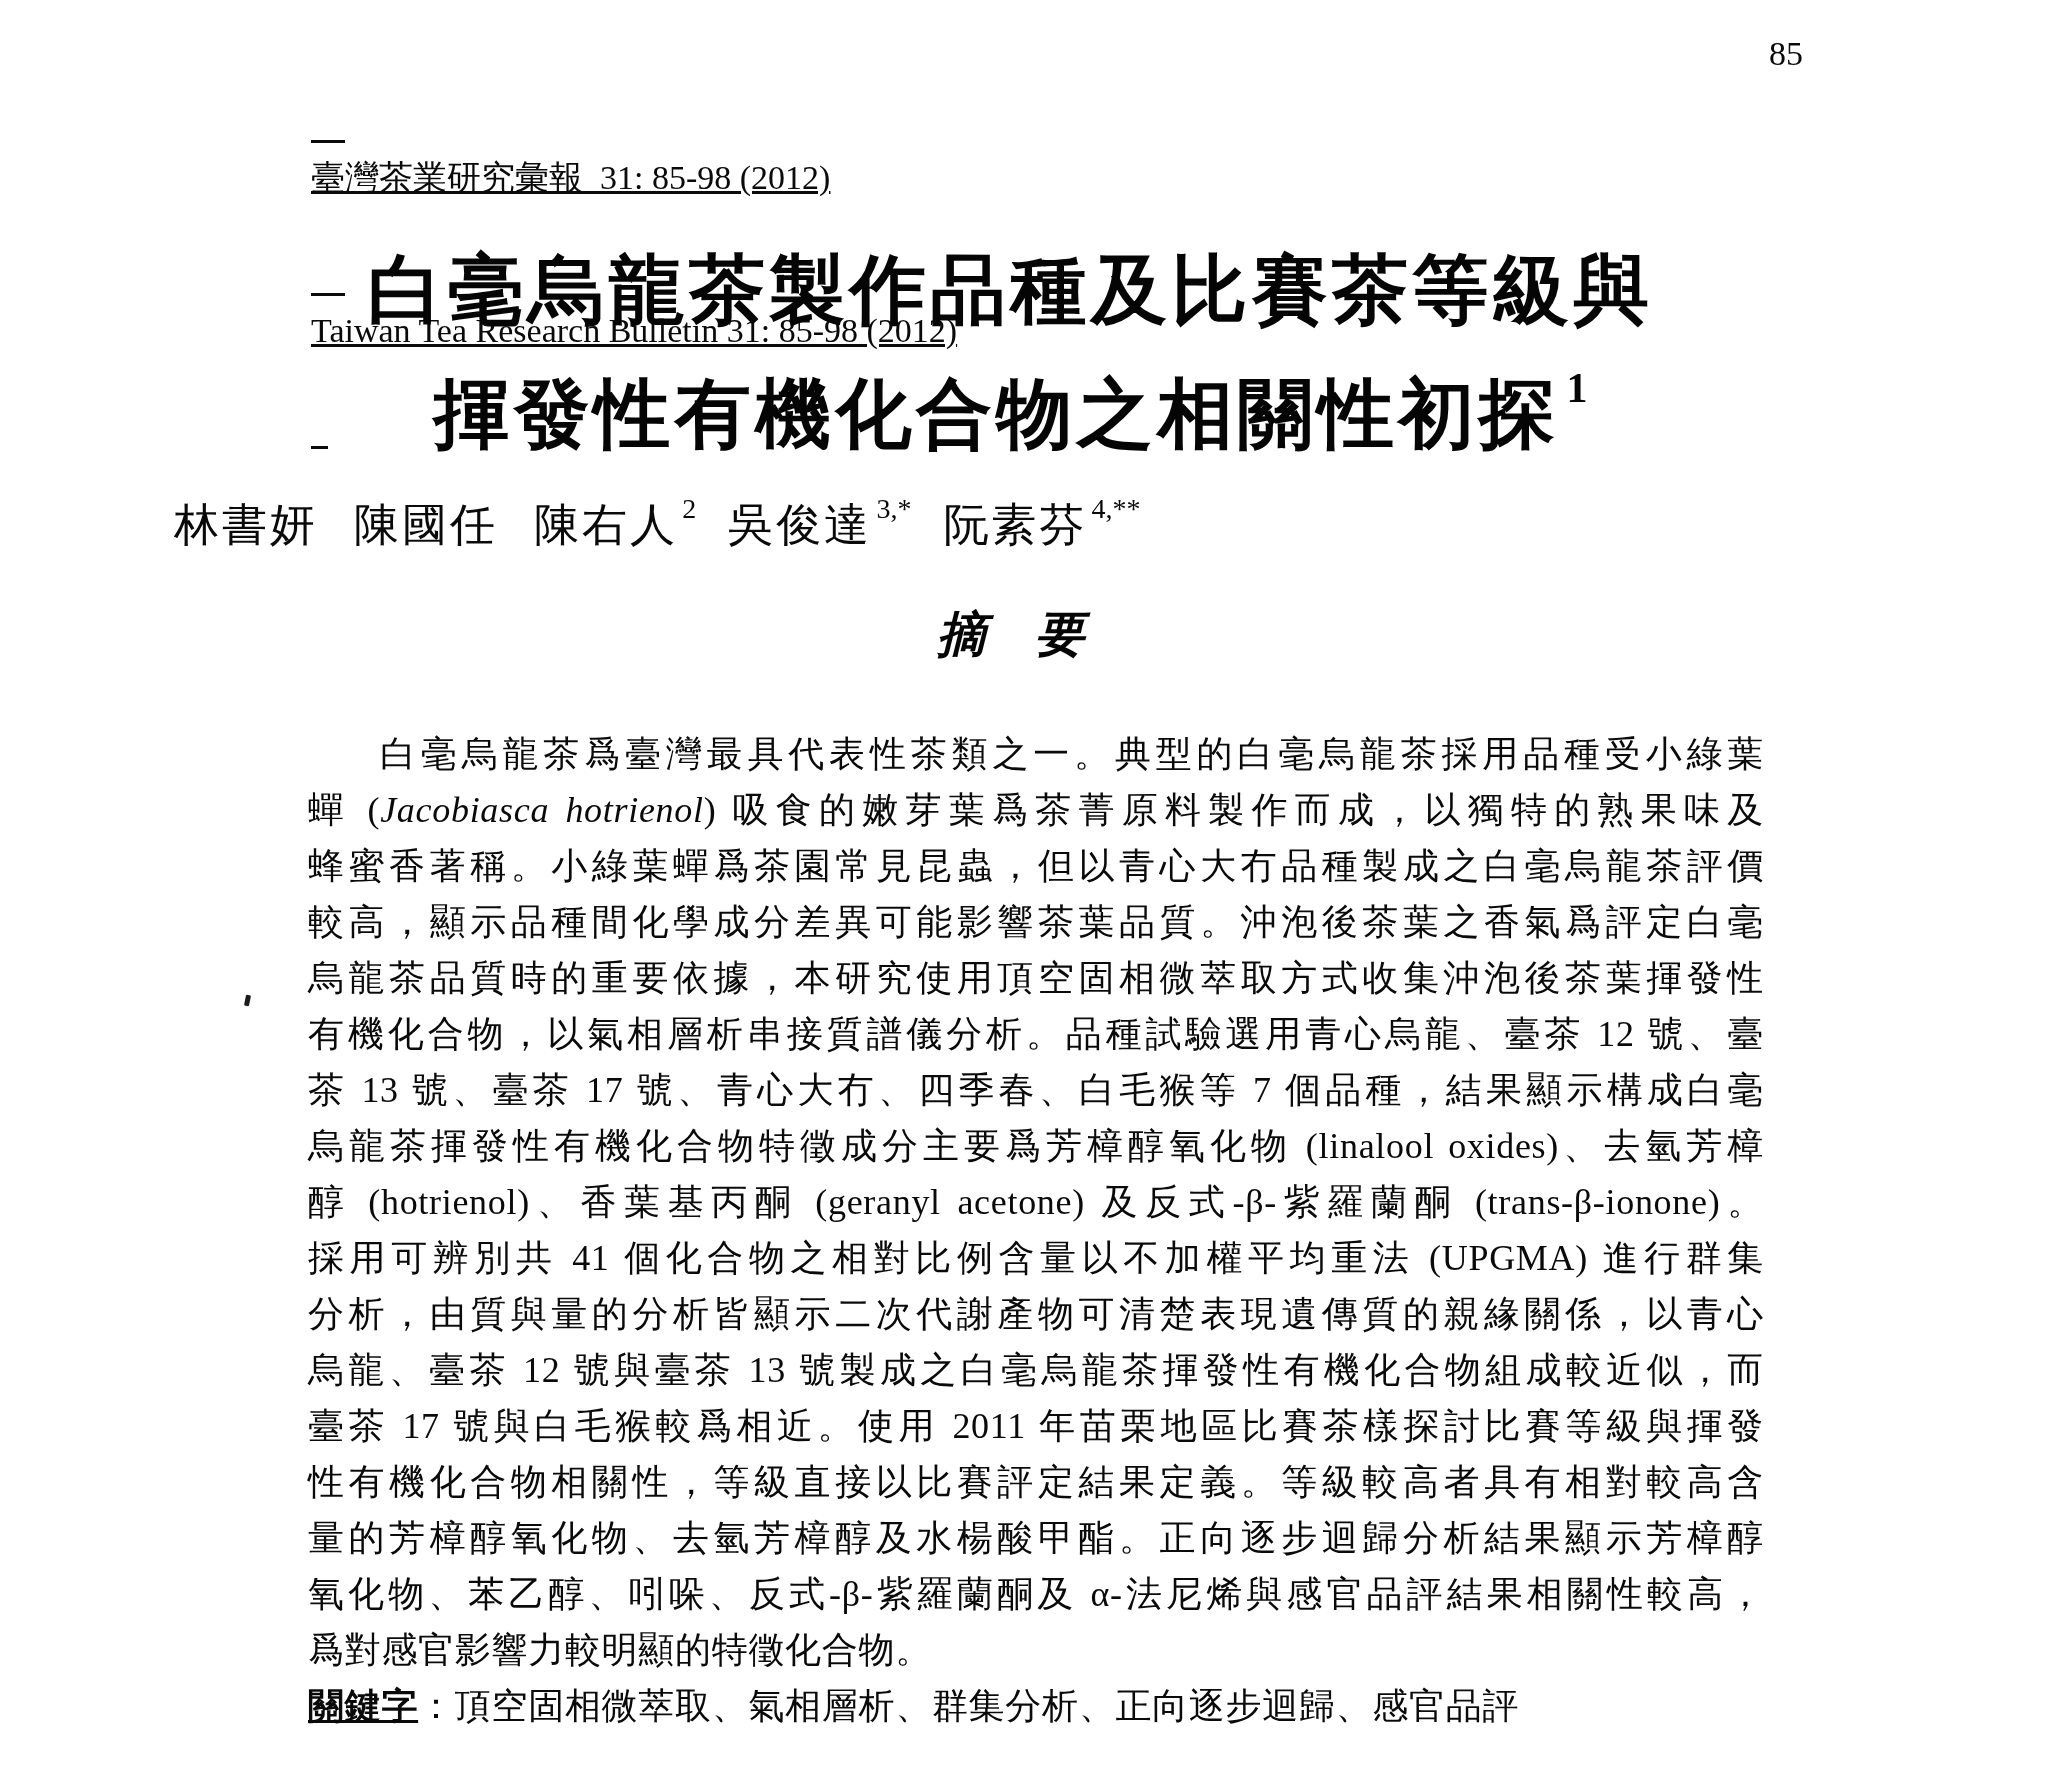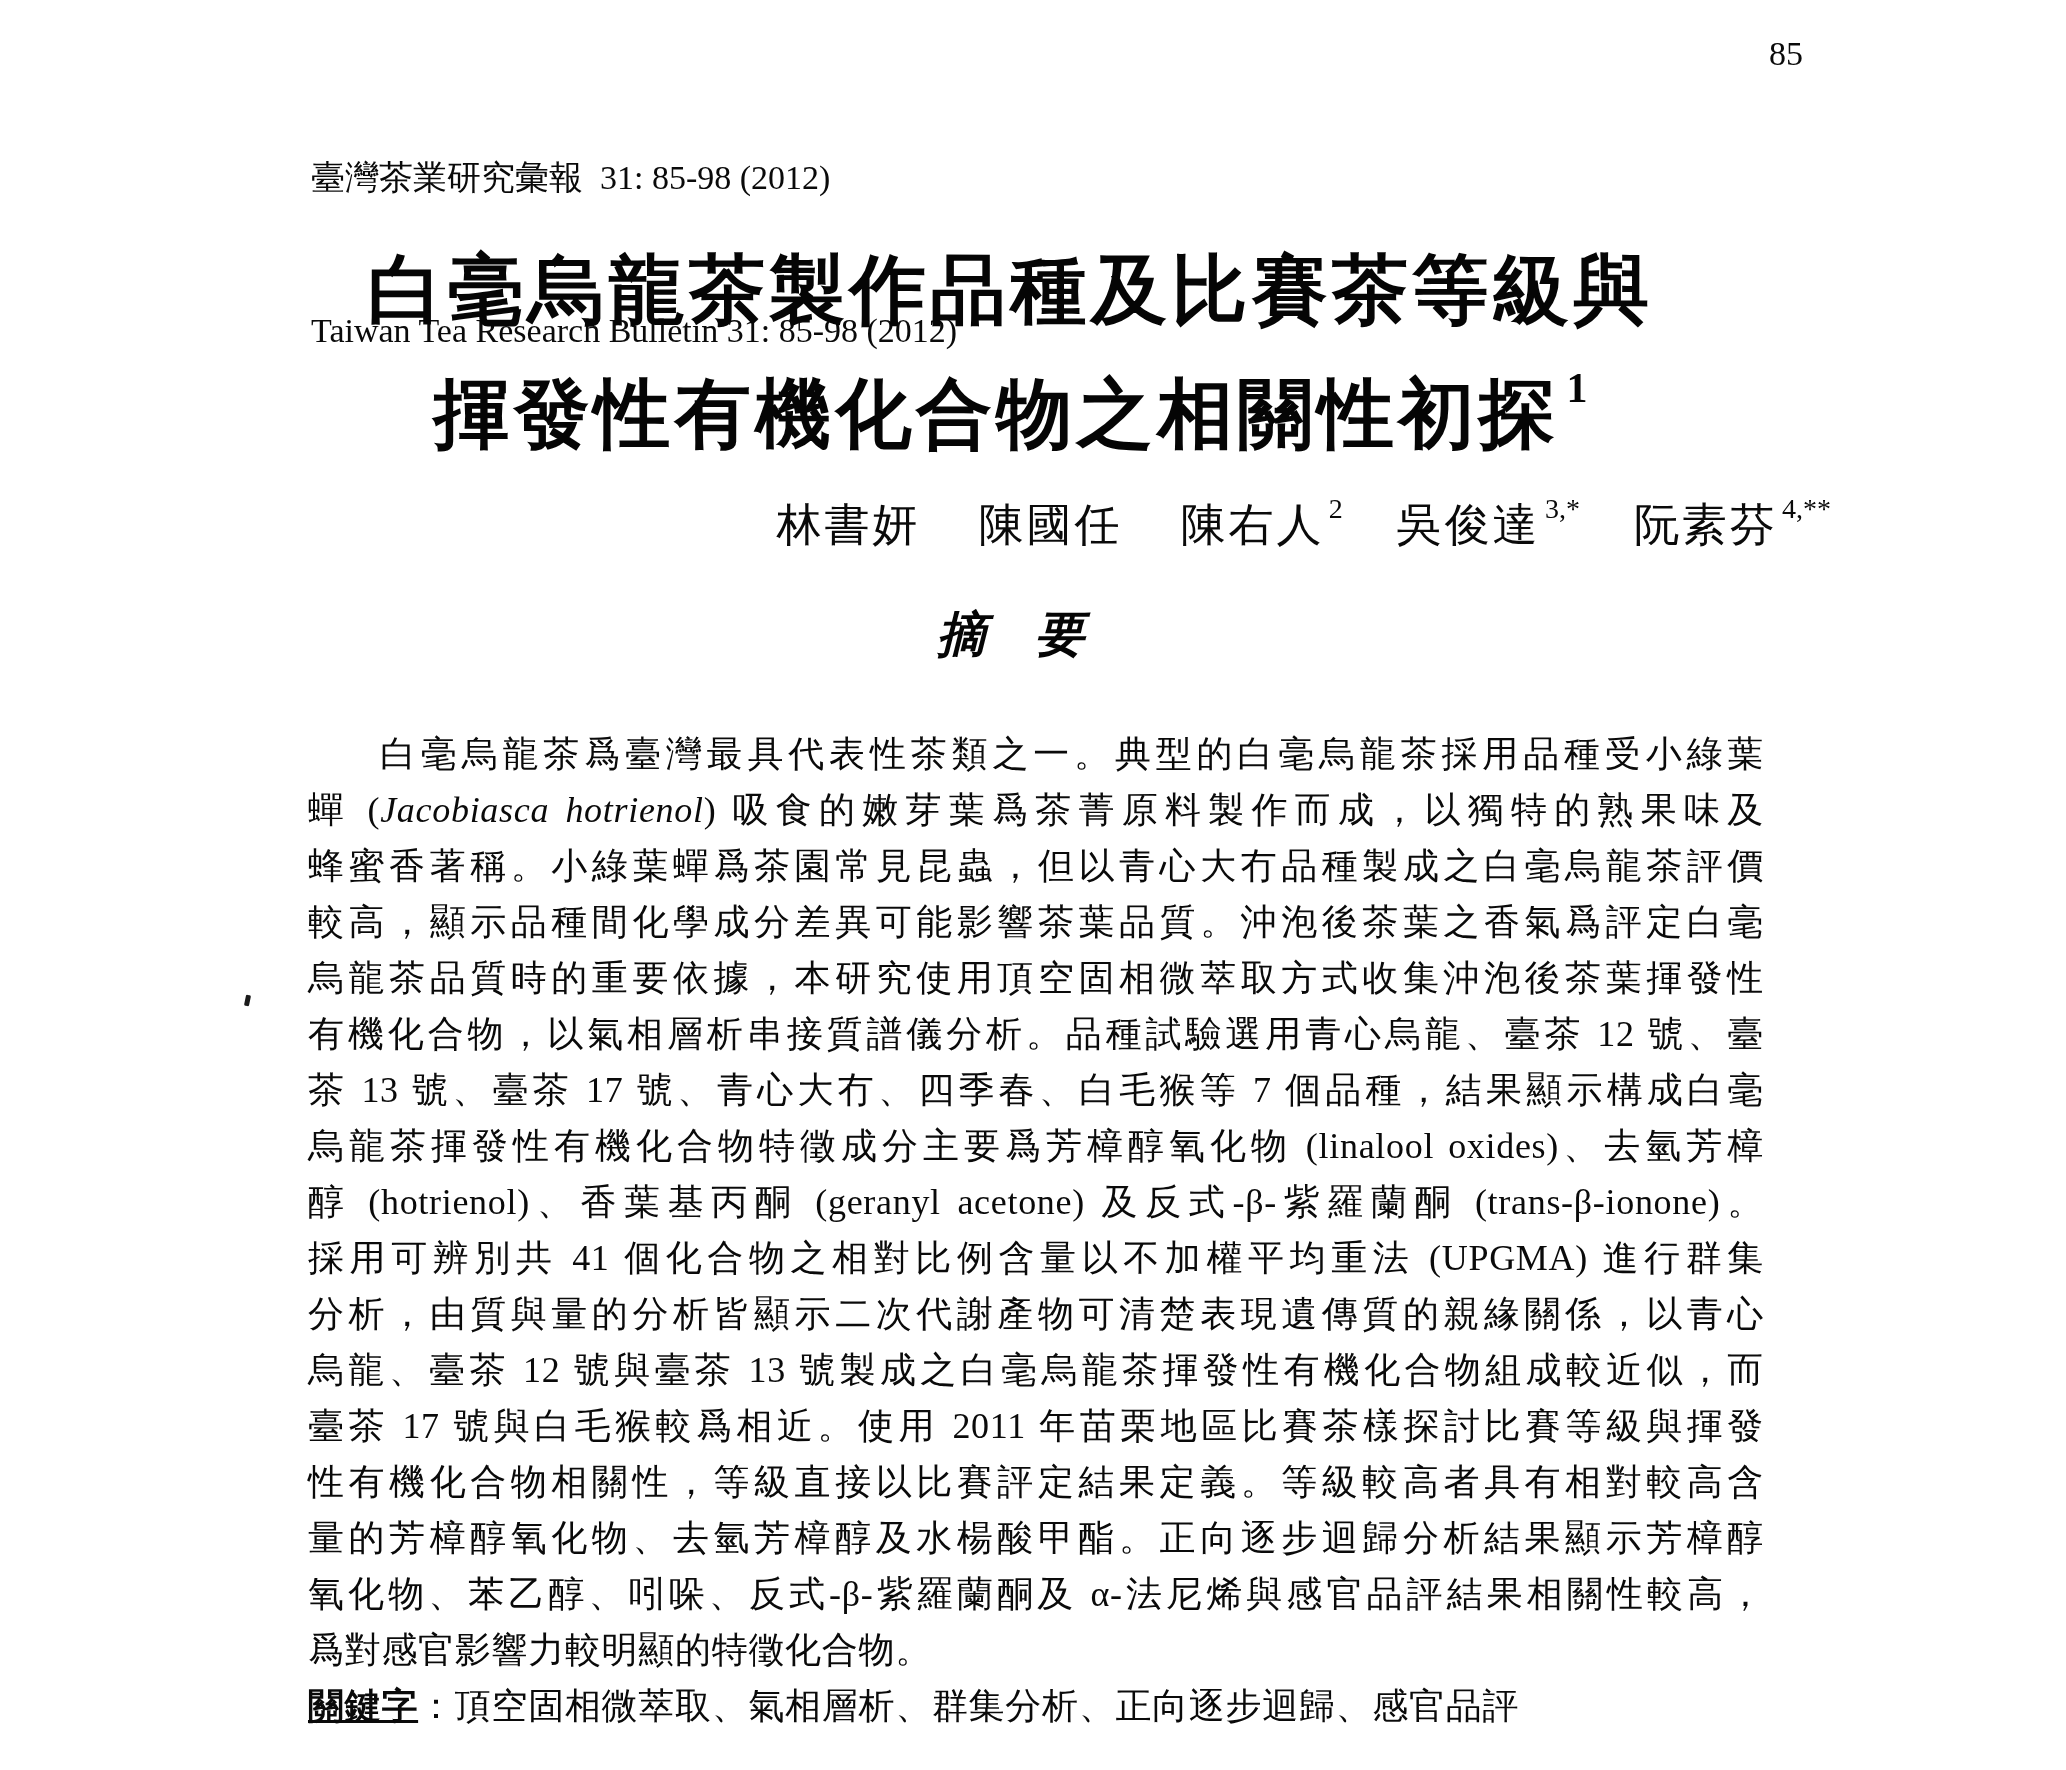--- a/index.html
+++ b/index.html
@@ -20,20 +20,21 @@
 
   
   .running-head {
     position: absolute;
     left: 311px;
     top: 50px;
     font-size: 34px;
     line-height: 51px;
     white-space: pre;
     color: #0a0a0a;
+    text-decoration: underline;
   }
   .page-number {
     position: absolute;
     left: 1769px;
     top: 35px;
     font-size: 34px;
     color: #0a0a0a;
   }
 
   
@@ -54,25 +55,25 @@
     font-weight: 700;
     vertical-align: 38px;
     letter-spacing: 0;
     margin-left: 7.3px;
   }
 
   
   .authors-row {
     position: absolute;
     top: 475px;
-    left: 190px;
+    left: 174px;
     width: 1641px;
     display: flex;
-    justify-content: flex-end;
-    gap: 54px;
+    justify-content: flex-start;
+    gap: 32px;
     font-size: 45px;
     line-height: 67px;
     color: #0a0a0a;
   }
   .author { white-space: nowrap; letter-spacing: 2.9px; }
   .author sup {
     font-size: 28px;
     vertical-align: 22px;
     letter-spacing: 0;
     margin-left: 4.4px;

